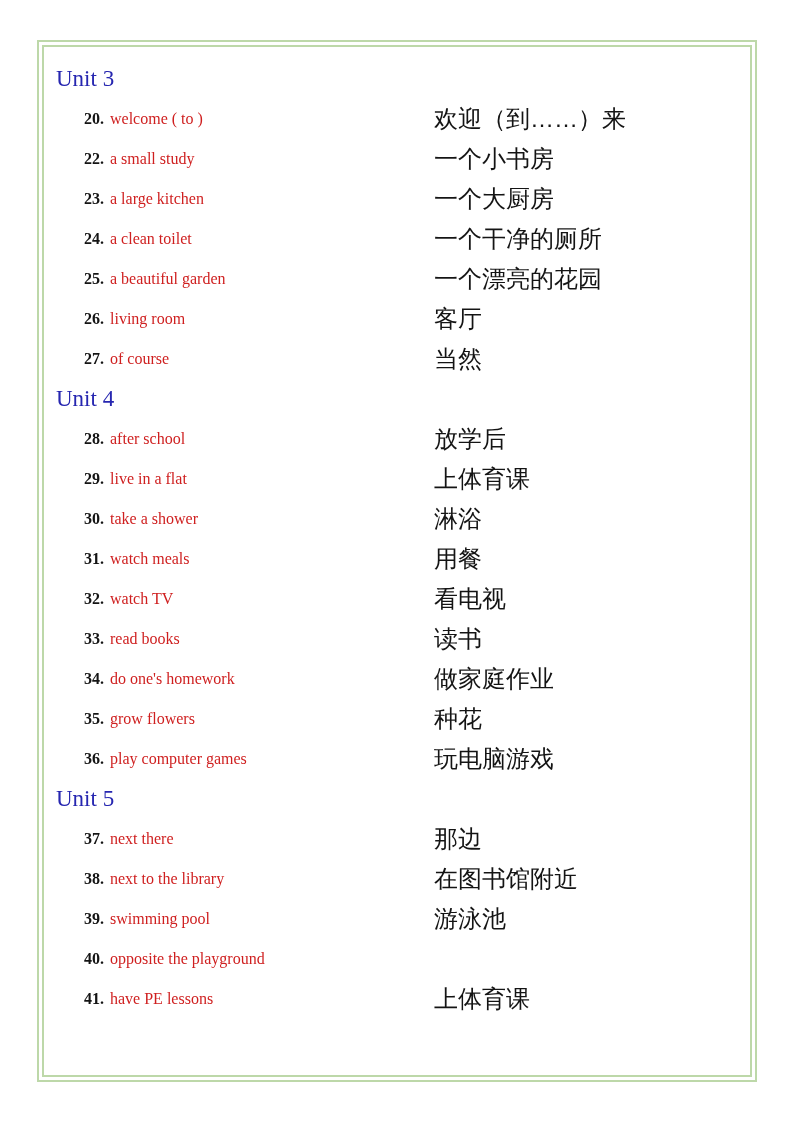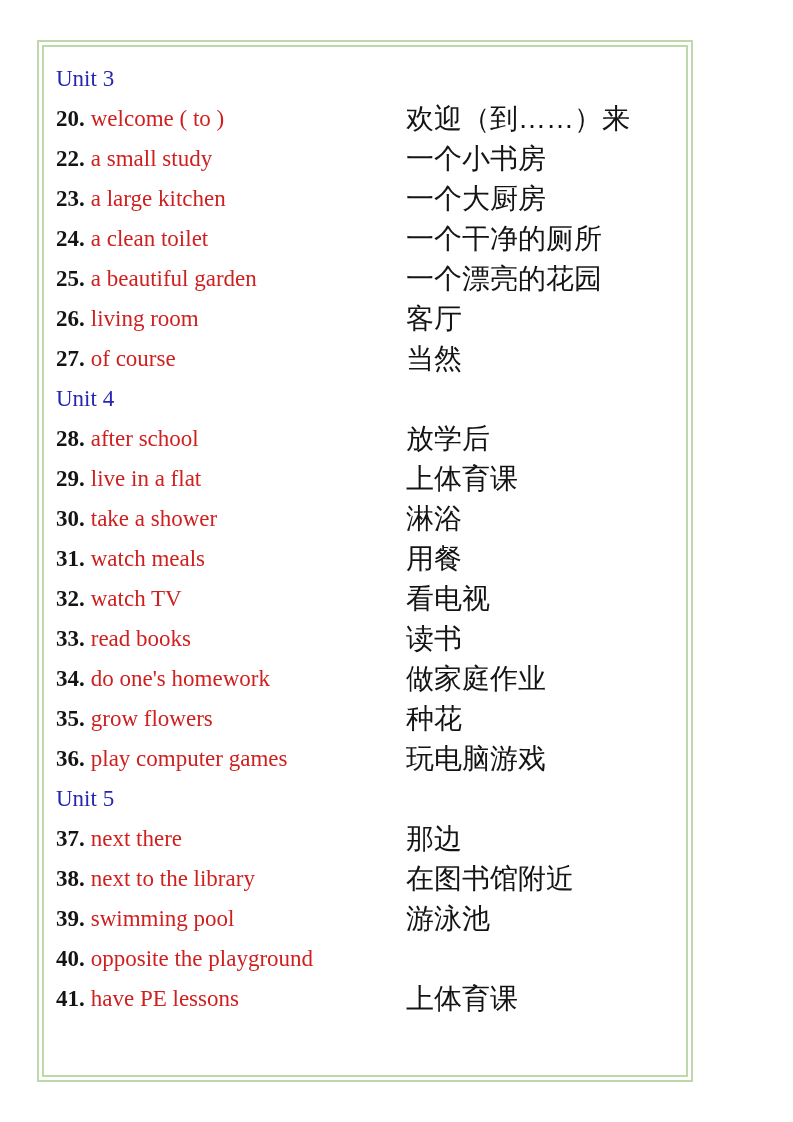--- a/index.html
+++ b/index.html
@@ -7,21 +7,21 @@
     padding: 0;
     background: #ffffff;
     width: 793px;
     height: 1122px;
     overflow: hidden;
   }
   .page {
     position: absolute;
     left: 37px;
     top: 40px;
-    width: 656px;
+    width: 720px;
     height: 1042px;
     box-sizing: border-box;
     border: 7px double #bdd8a9;
     background: #ffffff;
   }
   .content {
     padding: 12px 0 0 12px;
   }
   .row {
     display: flex;
@@ -33,33 +33,34 @@
     height: 40px;
     line-height: 40px;
     font-family: "Liberation Serif", "DejaVu Serif", serif;
     font-size: 23px;
     color: #2626b0;
   }
   .col-en {
     width: 350px;
     flex: 0 0 350px;
     font-family: "Liberation Serif", "DejaVu Serif", serif;
-    font-size: 23px;
+    font-size: 16px;
+    margin-left: 28px;
   }
   .num {
     font-weight: bold;
     color: #141414;
     margin-right: 6px;
   }
   .en {
     color: #cf1f1f;
   }
   .zh {
     font-family: "Liberation Sans", "DejaVu Sans", sans-serif;
-    font-size: 28px;
+    font-size: 24px;
     color: #141414;
   }
 </style>
 </head>
 <body>
 
 <div class="page">
   <div class="content" id="content">
   <div class="unit-heading">Unit 3</div>
 

